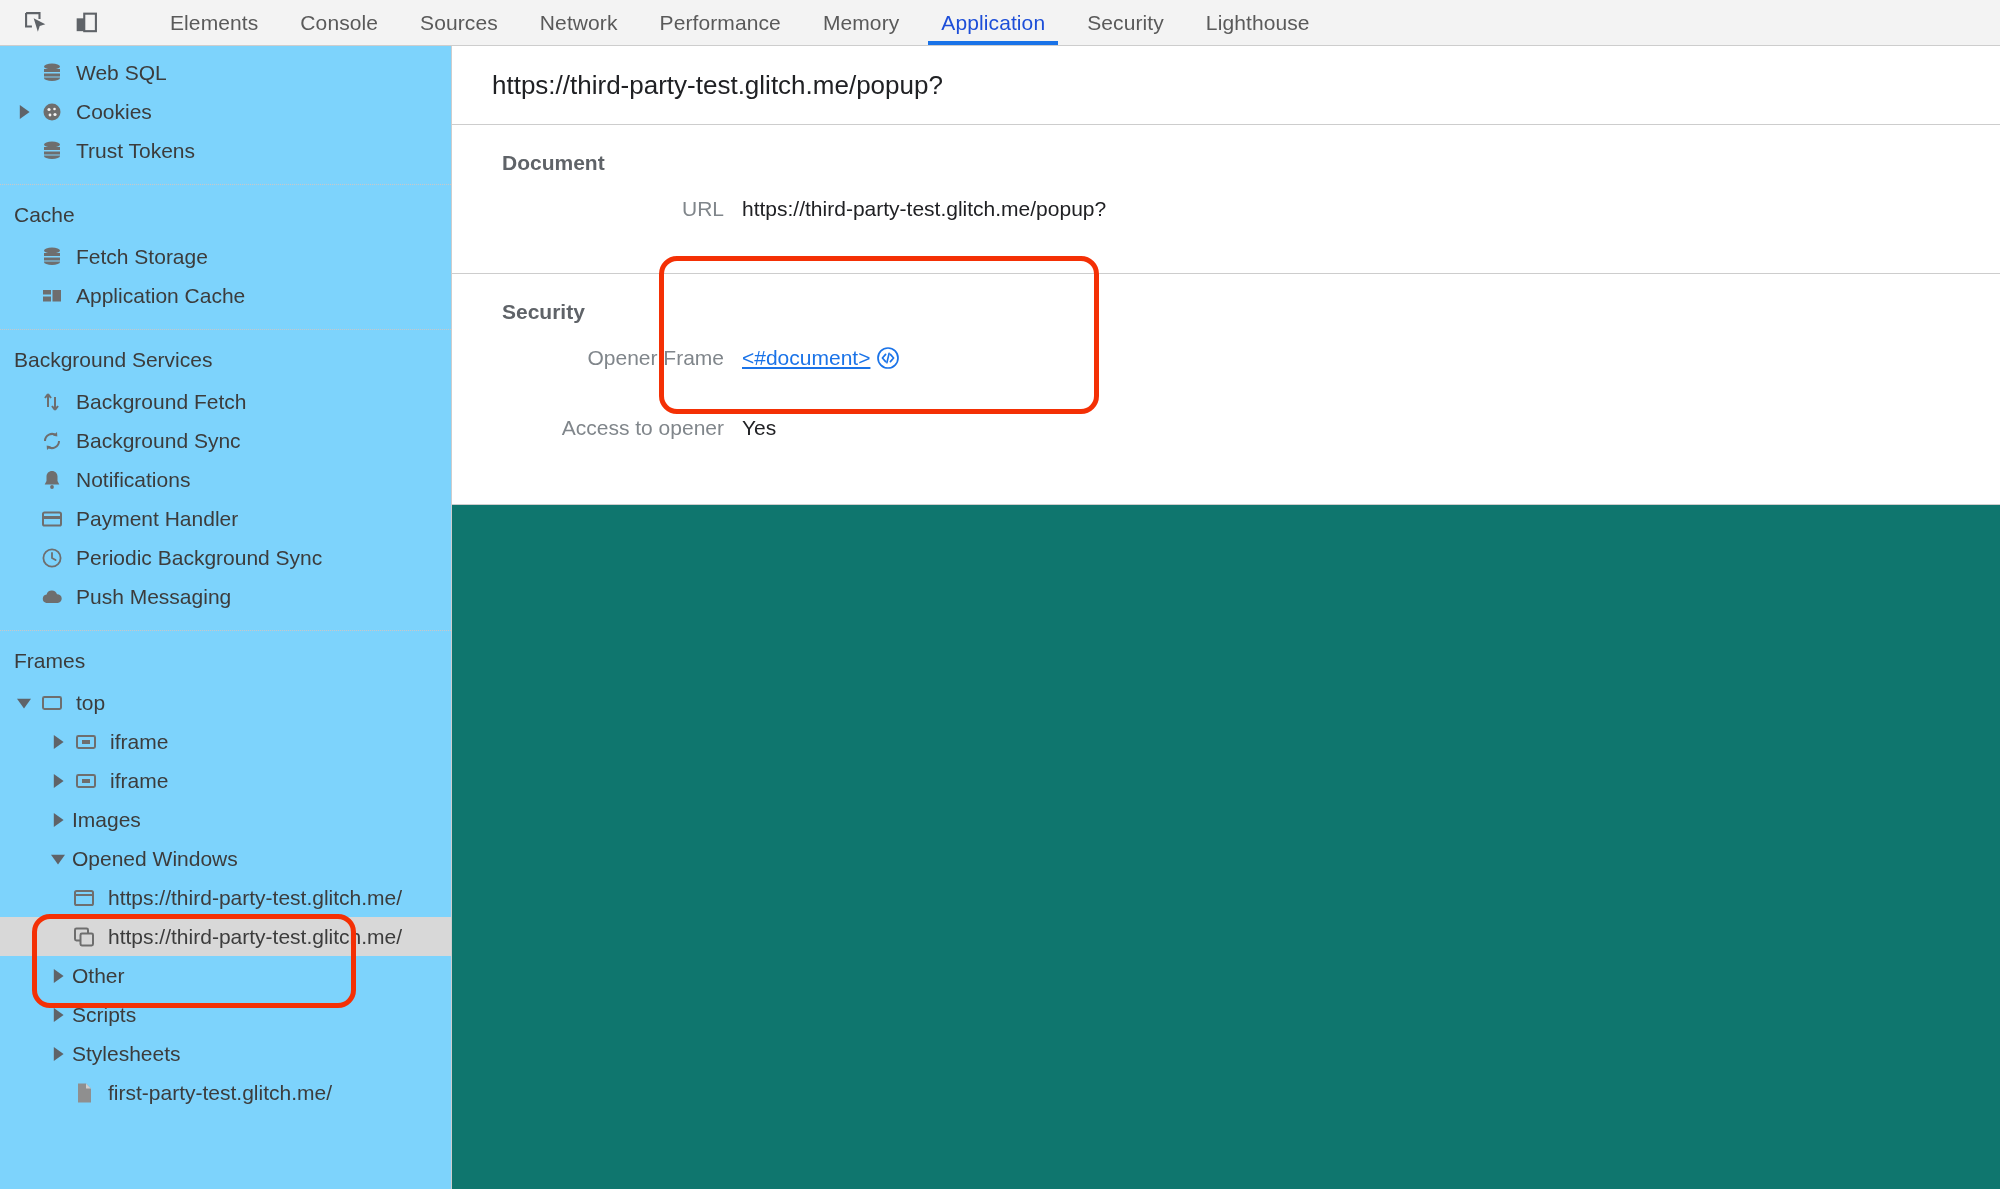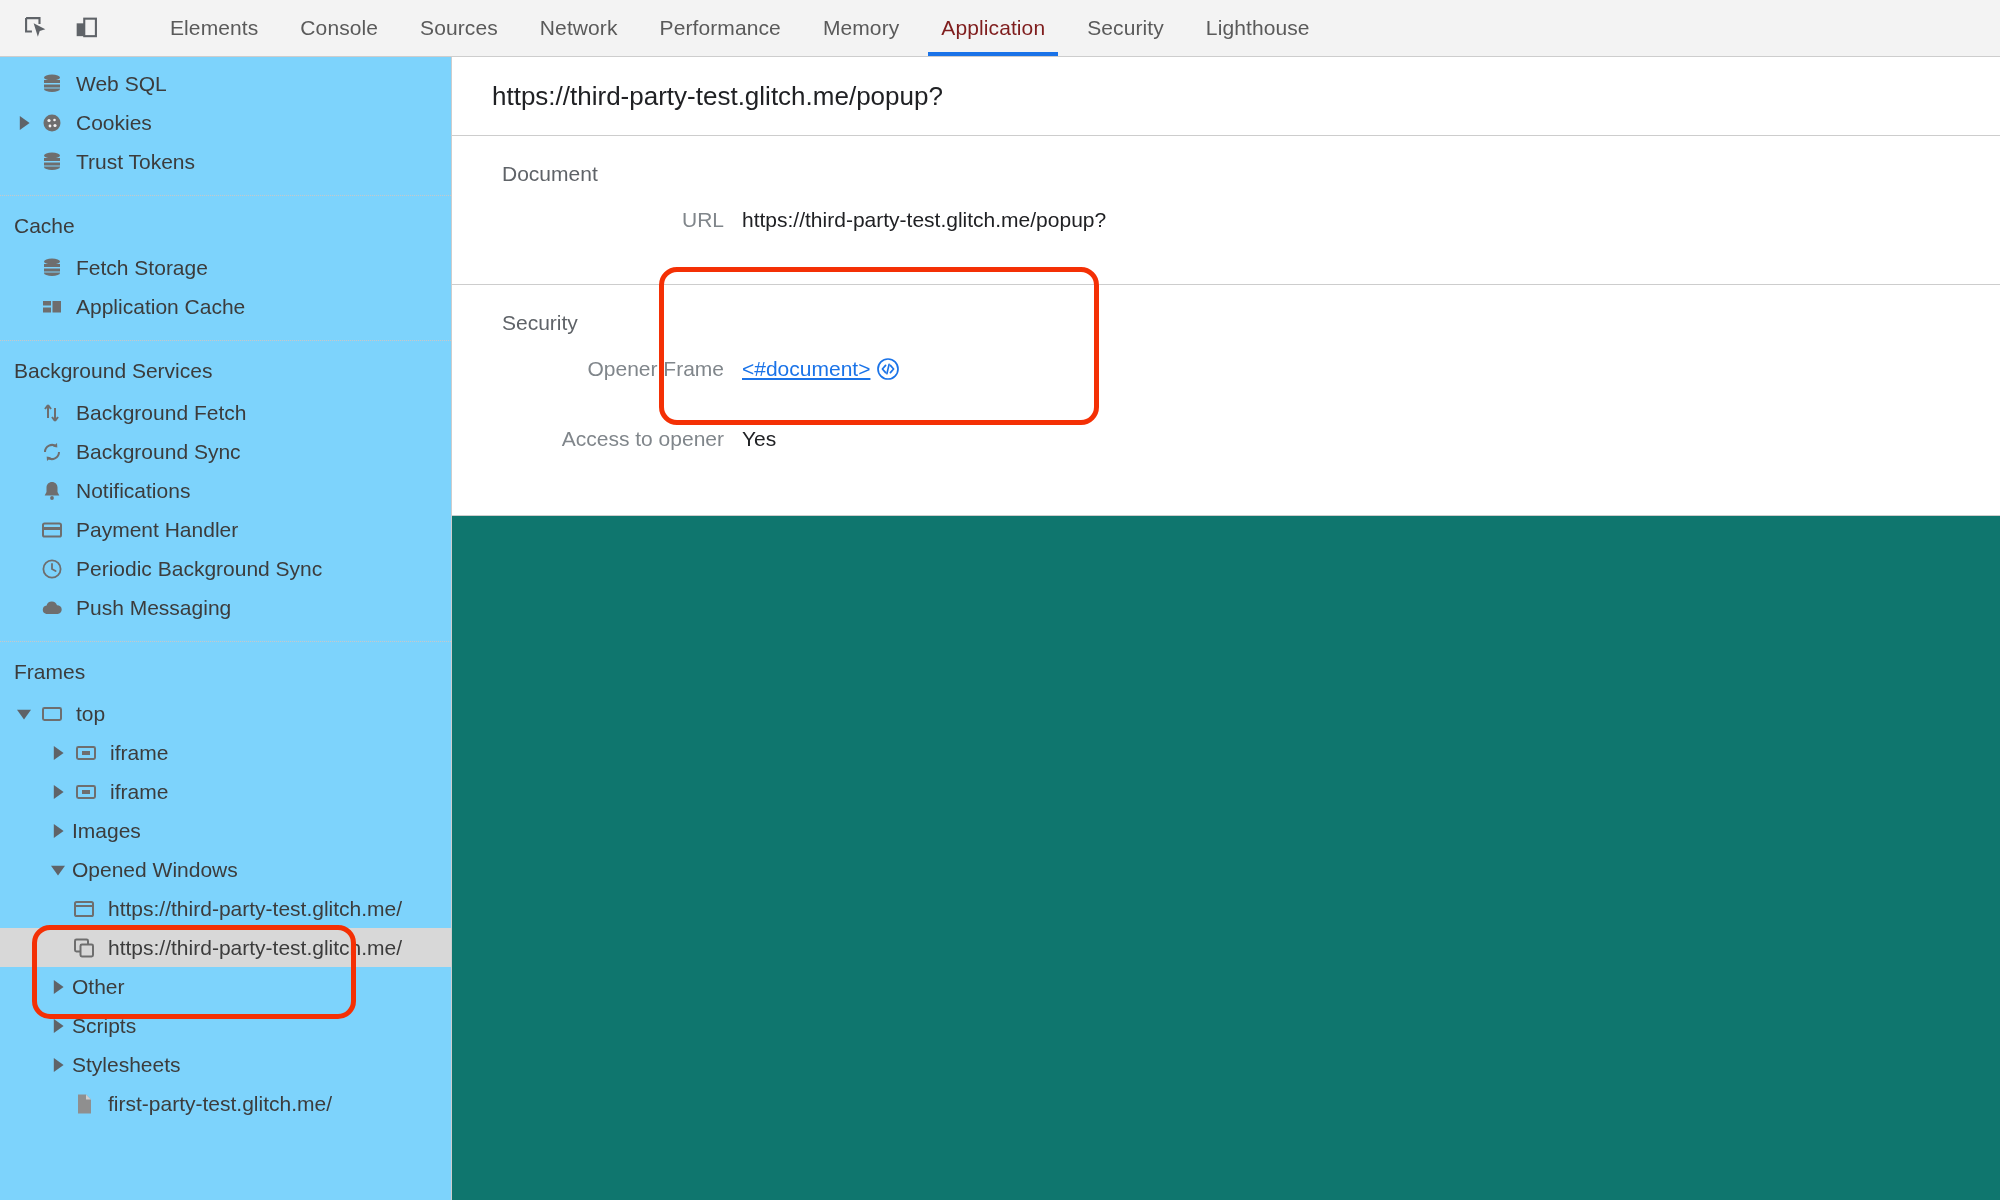--- a/index.html
+++ b/index.html
@@ -10,21 +10,21 @@
     width: 2000px;
     height: 1200px;
     overflow: hidden;
     background: #ffffff;
     font-family: "Liberation Sans", sans-serif;
     -webkit-font-smoothing: antialiased;
   }
 
   
   .devtools-toolbar {
-    height: 57px;
+    height: 46px;
     background: #f3f3f3;
     border-bottom: 1px solid #cdcdcd;
     display: flex;
     align-items: stretch;
     box-sizing: border-box;
     position: relative;
   }
   .toolbar-icons {
     display: flex;
     align-items: center;
@@ -55,21 +55,21 @@
     align-items: center;
     padding: 0 21px;
     font-size: 21px;
     color: #5a5a5a;
     cursor: pointer;
     position: relative;
     white-space: nowrap;
     letter-spacing: 0.1px;
   }
   .tab.selected {
-    color: #7f1d1d;
+    color: #1d4ed8;
   }
   .tab.selected::after {
     content: "";
     position: absolute;
     left: 8px;
     right: 8px;
     bottom: 0;
     height: 4px;
     background: #1a73e8;
   }
@@ -167,21 +167,21 @@
     padding-left: 40px;
     font-size: 26px;
     color: #202124;
   }
   .section-block {
     padding: 26px 0 30px 0;
     position: relative;
   }
   .section-heading {
     font-size: 21px;
-    font-weight: normal;
+    font-weight: bold;
     color: #5f6368;
     padding-left: 50px;
     margin-bottom: 22px;
   }
   .kv-row {
     display: flex;
     align-items: baseline;
     margin-bottom: 8px;
     min-height: 38px;
   }

